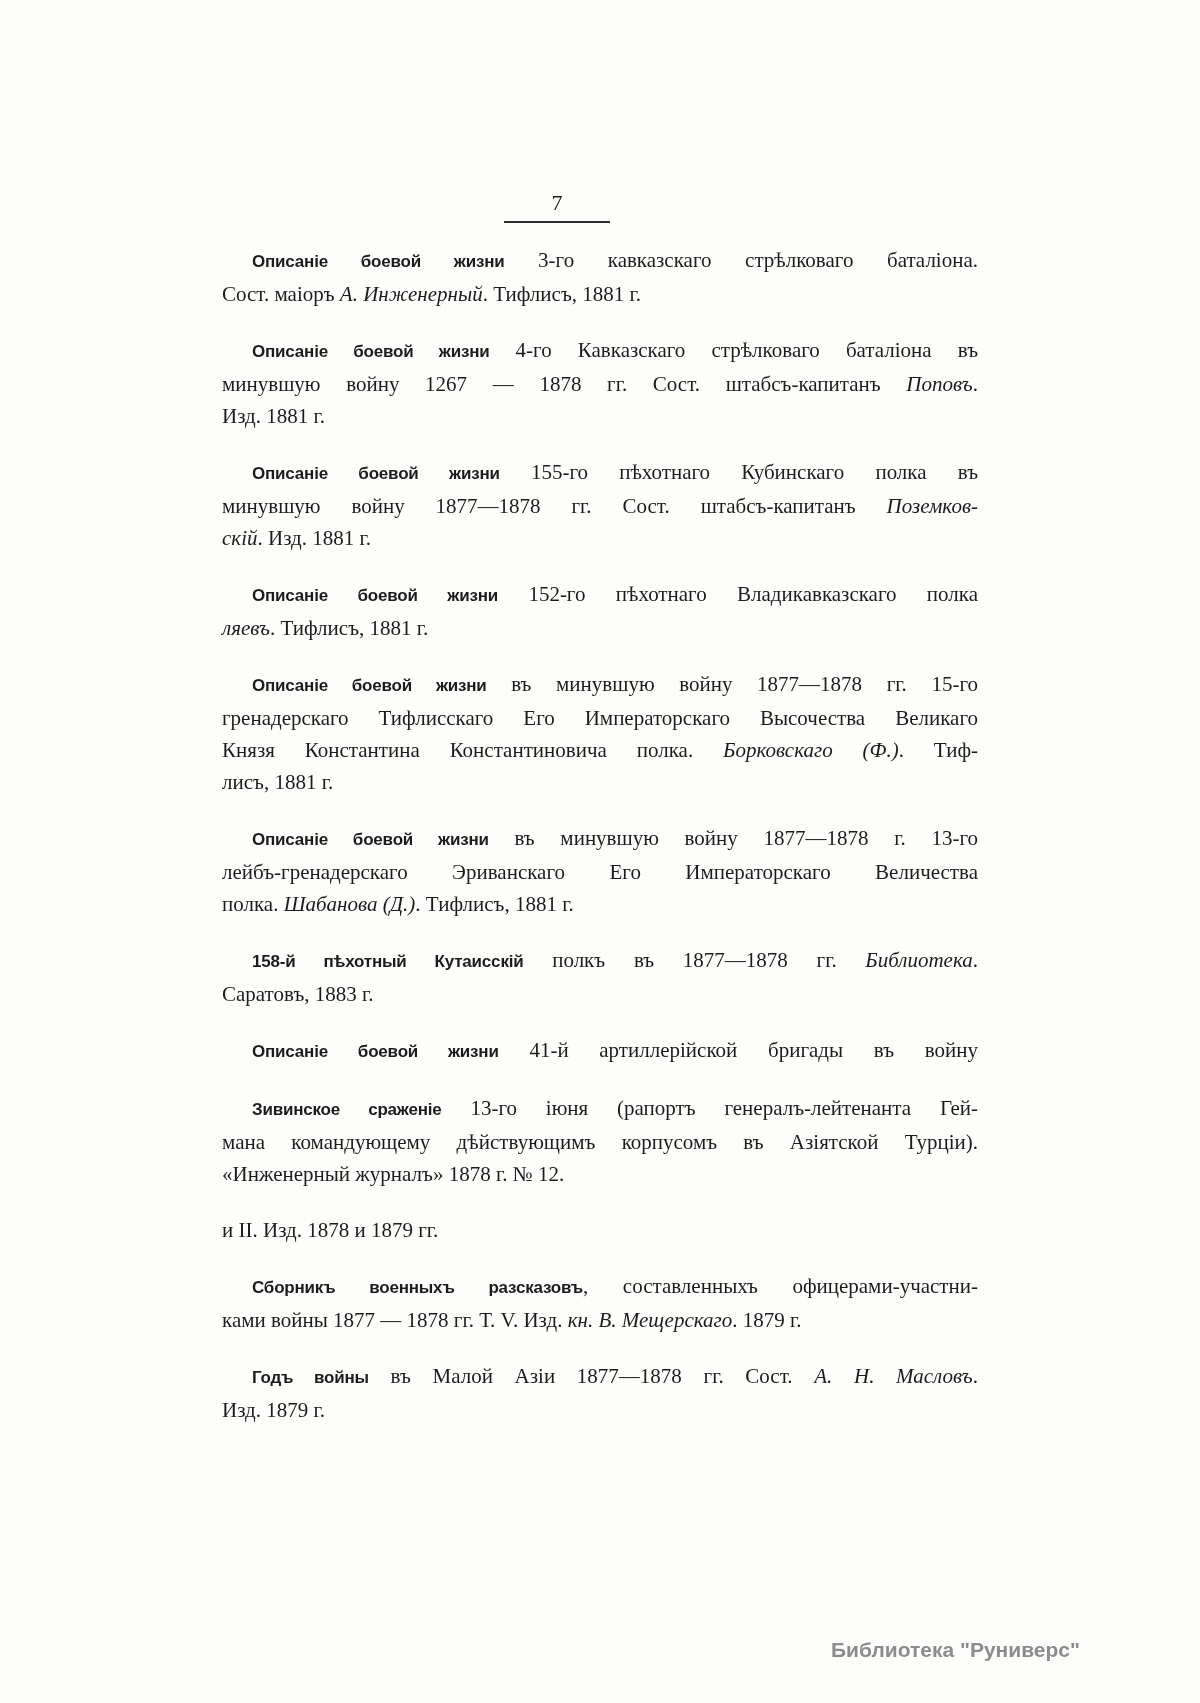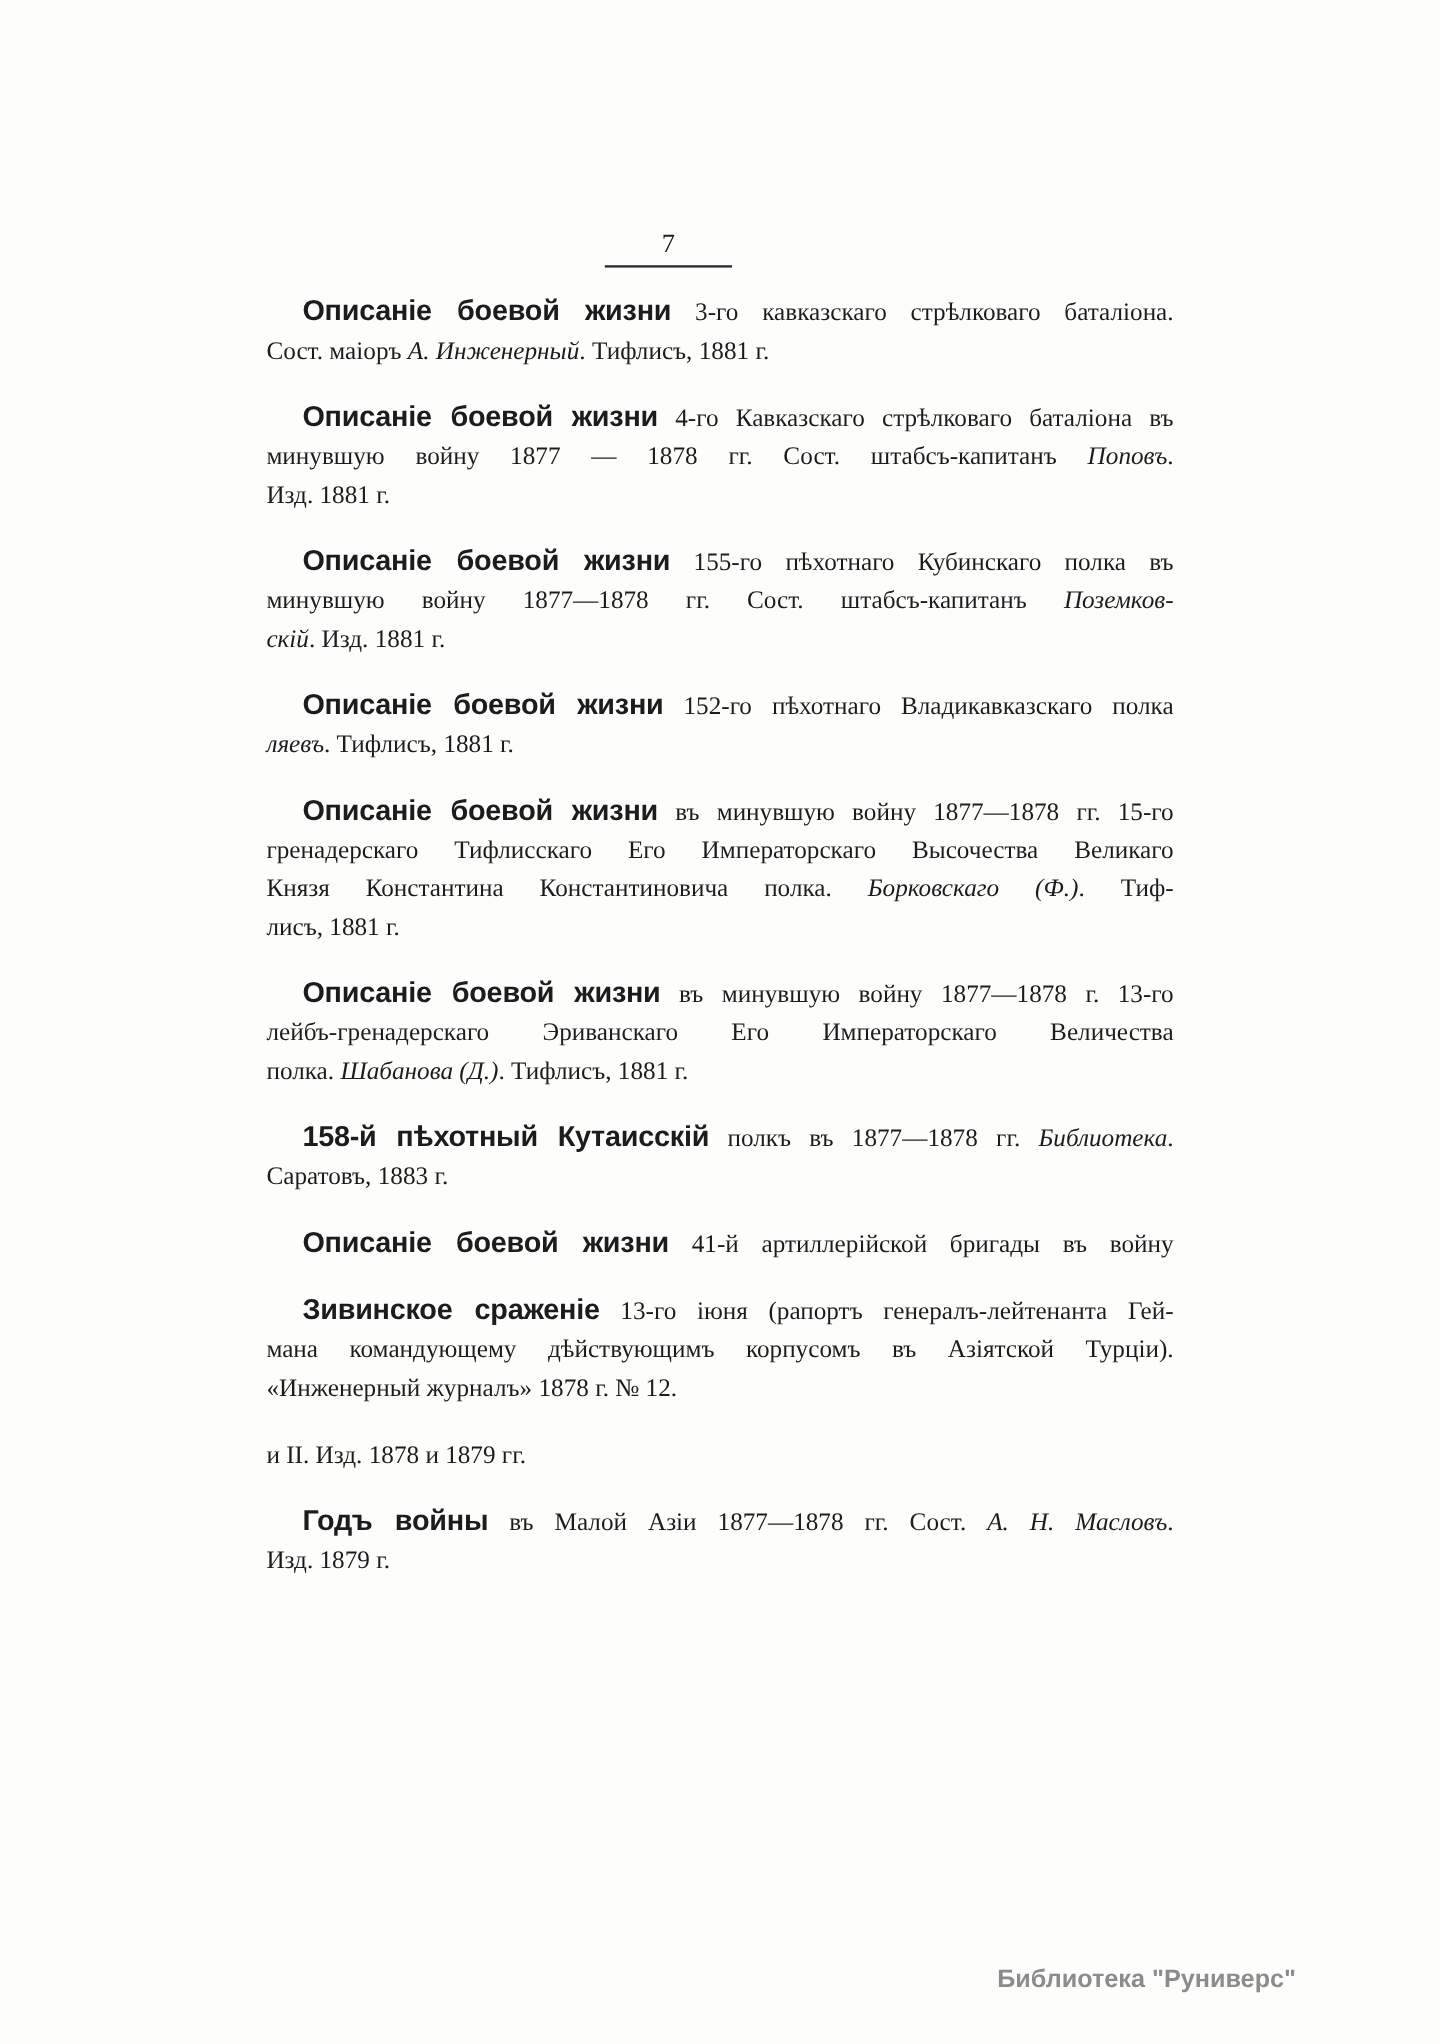--- a/index.html
+++ b/index.html
@@ -39,21 +39,21 @@
   .entry:last-child { margin-bottom: 0; }
   .line {
     text-align: justify;
     text-align-last: justify;
   }
   .line.first { padding-left: 30px; }
   .line.last  { text-align-last: left; }
   .seg-bold {
     font-family: "Liberation Sans", "DejaVu Sans", sans-serif;
     font-weight: bold;
-    font-size: 24px;
+    font-size: 17px;
     letter-spacing: -0.2px;
   }
   .seg-italic { font-style: italic; }
   .seg-regular { }
   .watermark {
     position: absolute;
     top: 1638px;
     right: 120px;
     font-family: "Liberation Sans", "DejaVu Sans", sans-serif;
     font-weight: bold;
@@ -68,21 +68,21 @@
   <span>7</span>
 </div>
 
 <div class="text-block">
     <div class="entry">
       <div class="line first"><span class="seg-bold">Описаніе боевой жизни</span><span class="seg-regular"> 3-го кавказскаго стрѣлковаго баталіона.</span></div>
       <div class="line last"><span class="seg-regular">Сост. маіоръ </span><span class="seg-italic">А. Инженерный</span><span class="seg-regular">. Тифлисъ, 1881 г.</span></div>
     </div>
     <div class="entry">
       <div class="line first"><span class="seg-bold">Описаніе боевой жизни</span><span class="seg-regular"> 4-го Кавказскаго стрѣлковаго баталіона въ</span></div>
-      <div class="line"><span class="seg-regular">минувшую войну 1877 — 1878 гг. Сост. штабсъ-капитанъ </span><span class="seg-italic">Поповъ</span><span class="seg-regular">.</span></div>
+      <div class="line"><span class="seg-regular">минувшую войну 1267 — 1878 гг. Сост. штабсъ-капитанъ </span><span class="seg-italic">Поповъ</span><span class="seg-regular">.</span></div>
       <div class="line last"><span class="seg-regular">Изд. 1881 г.</span></div>
     </div>
     <div class="entry">
       <div class="line first"><span class="seg-bold">Описаніе боевой жизни</span><span class="seg-regular"> 155-го пѣхотнаго Кубинскаго полка въ</span></div>
       <div class="line"><span class="seg-regular">минувшую войну 1877—1878 гг. Сост. штабсъ-капитанъ </span><span class="seg-italic">Поземков-</span></div>
       <div class="line last"><span class="seg-italic">скій</span><span class="seg-regular">. Изд. 1881 г.</span></div>
     </div>
     <div class="entry">
       <div class="line first"><span class="seg-bold">Описаніе боевой жизни</span><span class="seg-regular"> 152-го пѣхотнаго Владикавказскаго полка</span></div>
       <div class="line last"><span class="seg-italic">ляевъ</span><span class="seg-regular">. Тифлисъ, 1881 г.</span></div>
@@ -107,18 +107,22 @@
     </div>
     <div class="entry">
       <div class="line first"><span class="seg-bold">Зивинское сраженіе</span><span class="seg-regular"> 13-го іюня (рапортъ генералъ-лейтенанта Гей-</span></div>
       <div class="line"><span class="seg-regular">мана командующему дѣйствующимъ корпусомъ въ Азіятской Турціи).</span></div>
       <div class="line last"><span class="seg-regular">«Инженерный журналъ» 1878 г. № 12.</span></div>
     </div>
     <div class="entry">
       <div class="line last"><span class="seg-regular">и II. Изд. 1878 и 1879 гг.</span></div>
     </div>
     <div class="entry">
+      <div class="line first"><span class="seg-bold">Сборникъ военныхъ разсказовъ</span><span class="seg-regular">, составленныхъ офицерами-участни-</span></div>
+      <div class="line last"><span class="seg-regular">ками войны 1877 — 1878 гг. Т. V. Изд. </span><span class="seg-italic">кн. В. Мещерскаго</span><span class="seg-regular">. 1879 г.</span></div>
+    </div>
+    <div class="entry">
       <div class="line first"><span class="seg-bold">Годъ войны</span><span class="seg-regular"> въ Малой Азіи 1877—1878 гг. Сост. </span><span class="seg-italic">А. Н. Масловъ</span><span class="seg-regular">.</span></div>
       <div class="line last"><span class="seg-regular">Изд. 1879 г.</span></div>
     </div>
   </div>
 
 <div class="watermark">Библиотека "Руниверс"</div>
 
 </body></html>

